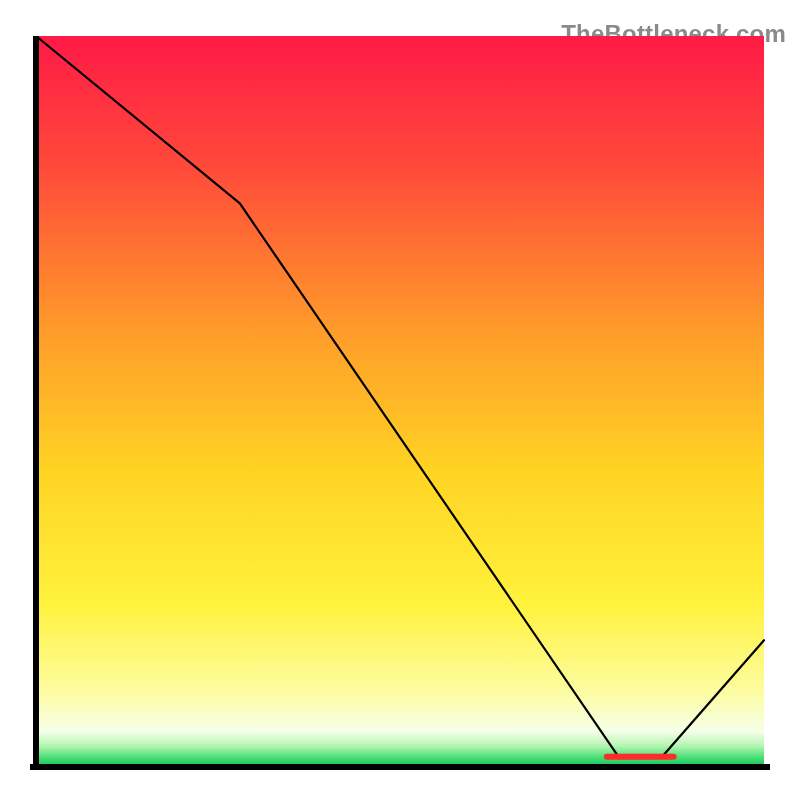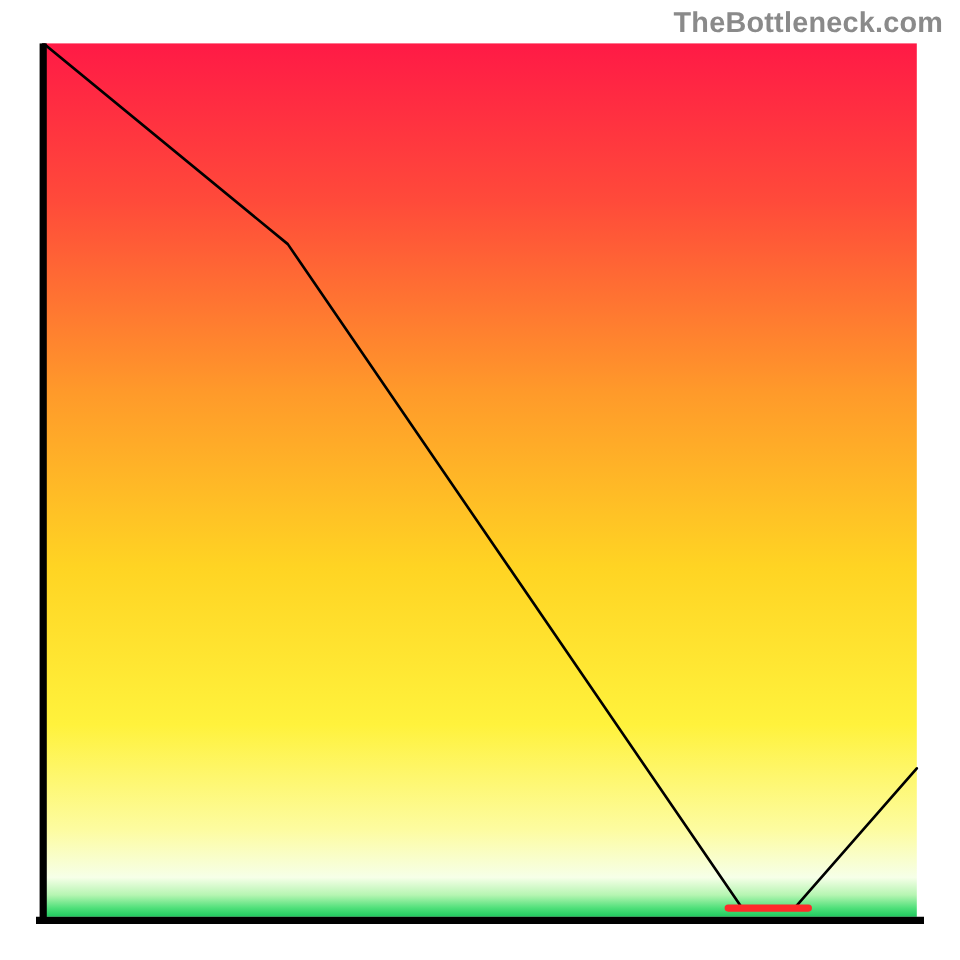--- a/index.html
+++ b/index.html
@@ -11,21 +11,21 @@
     font-family: Arial, Helvetica, sans-serif;
     overflow: hidden;
   }
   .stage {
     position: relative;
     width: 800px;
     height: 800px;
   }
   .watermark {
     position: absolute;
-    top: 6px;
+    top: 20px;
     right: 14px;
     font-size: 24px;
     font-weight: 700;
     color: #8a8a8a;
     letter-spacing: 0.2px;
     user-select: none;
   }
   .chart-wrap {
     position: absolute;
     left: 30px;

